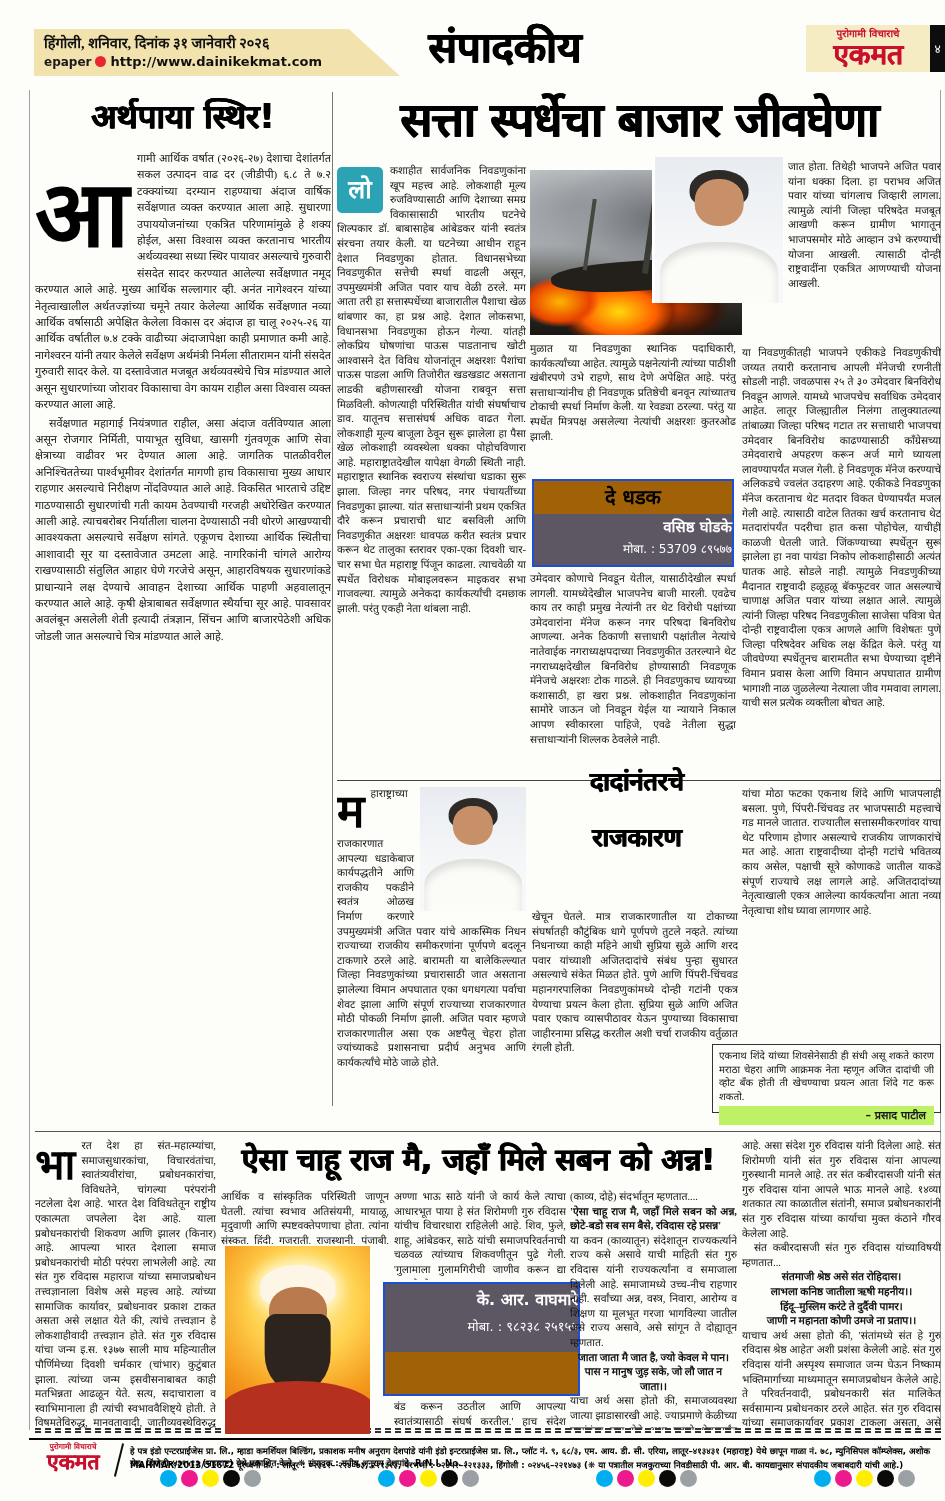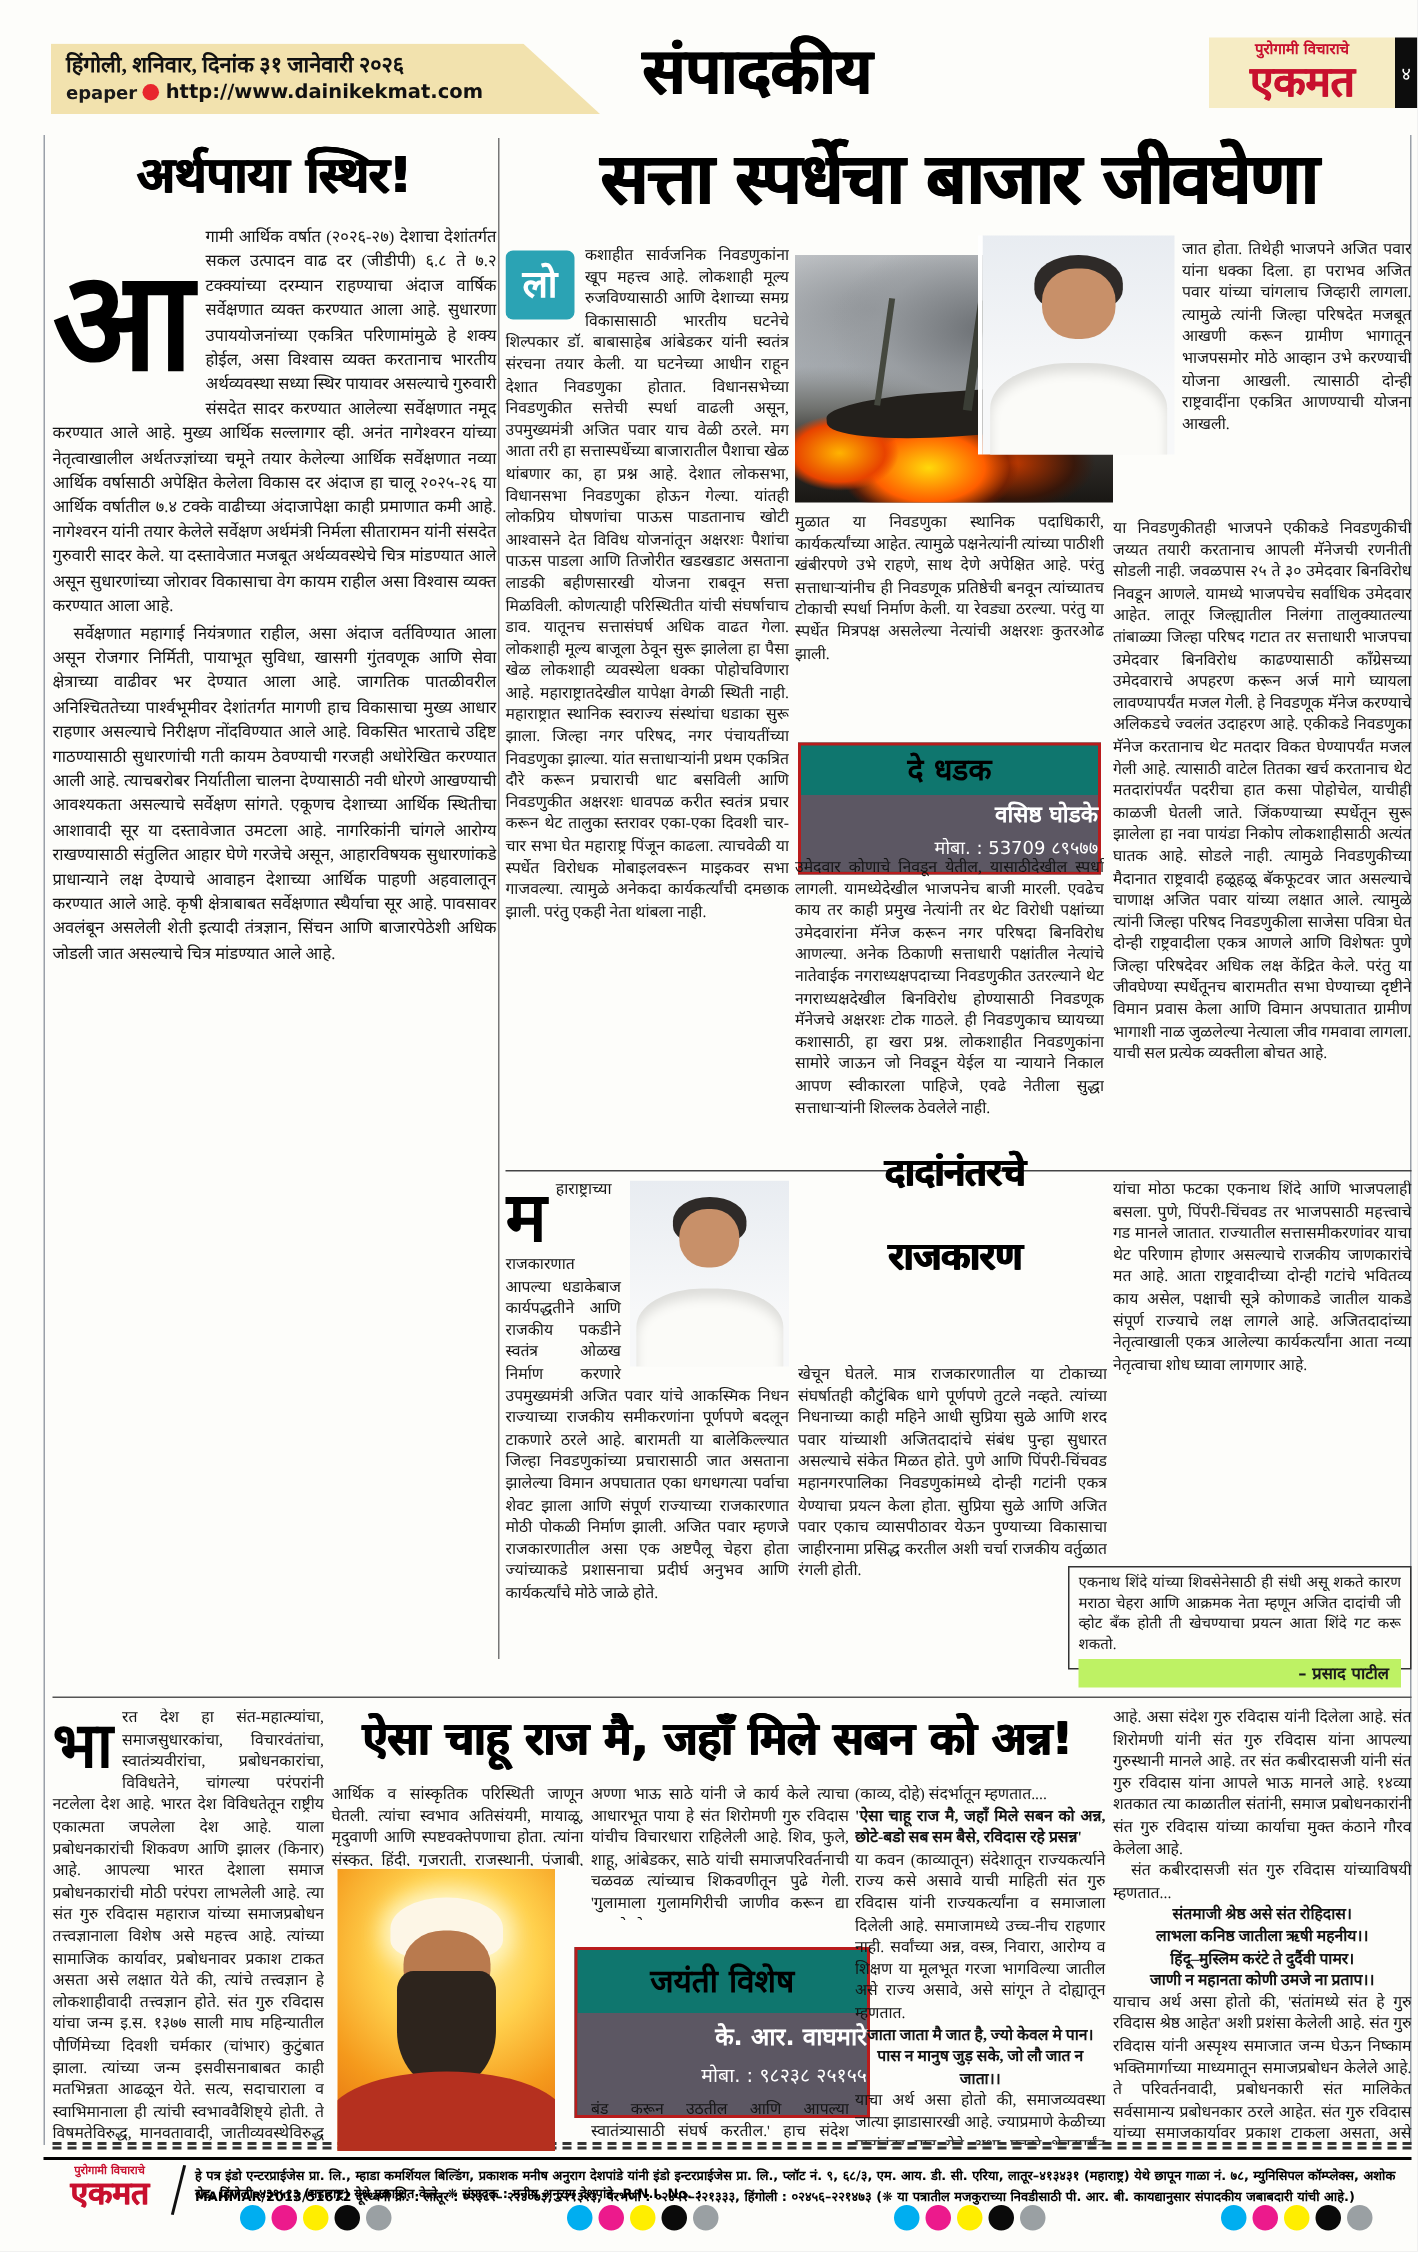--- a/index.html
+++ b/index.html
@@ -31,21 +31,21 @@
   .lead-head{position:absolute;left:338px;top:88px;width:603px;height:64px;font-size:47px;line-height:64px;letter-spacing:-1px;}
   .sec-head{position:absolute;left:534px;top:754px;width:206px;height:118px;font-size:25px;line-height:56px;}
   .feat-head{position:absolute;left:218px;top:1132px;width:521px;height:56px;font-size:30px;line-height:56px;white-space:nowrap;}
   
   .dc-aa{float:left;font-size:92px;line-height:110px;font-weight:900;margin:10px 8px 0 0;color:#000;}
   .dc-lo{float:left;width:46px;height:46px;background:#2ba3b4;color:#fff;font-size:25px;line-height:46px;
          text-align:center;font-weight:900;border-radius:5px;margin:3px 7px 2px 0;font-family:"DejaVu Sans",sans-serif;}
   .dc-ma{float:left;font-size:46px;line-height:50px;font-weight:900;margin:0 6px 0 0;color:#000;}
   .dc-bha{float:left;font-size:42px;line-height:48px;font-weight:900;margin:2px 6px 0 0;color:#000;}
   
-  .abox{position:absolute;border:2px solid #b91c1c;background:#0f766e;box-sizing:border-box;margin-top:16px;}
+  .abox{position:absolute;border:2px solid #1d4ed8;background:#a16207;box-sizing:border-box;}
   .abox-title{font-weight:900;text-align:center;color:#000;font-family:"DejaVu Sans",sans-serif;}
   .abox-band{background:#5c5763;color:#fff;text-align:right;}
   
   .crash{position:absolute;left:530px;top:170px;width:212px;height:165px;z-index:1;
     background:
      radial-gradient(ellipse 55px 35px at 14% 80%, #ffb300, #e84300 55%, rgba(90,20,0,.0) 72%),
      radial-gradient(ellipse 75px 45px at 42% 86%, #ffd90a, #ff5e00 50%, rgba(120,30,0,.55) 72%, rgba(0,0,0,0) 80%),
      radial-gradient(ellipse 70px 40px at 68% 84%, #c23a00, rgba(60,20,5,.8) 60%, rgba(0,0,0,0) 80%),
      radial-gradient(ellipse 130px 80px at 60% 30%, rgba(104,108,112,.95), rgba(150,154,158,.7) 55%, rgba(0,0,0,0) 80%),
      radial-gradient(ellipse 140px 70px at 25% 22%, rgba(140,144,148,.9), rgba(0,0,0,0) 75%),
@@ -183,21 +183,20 @@
   <div class="ravidas">
     <div class="turban"></div>
     <div class="rface"></div>
     <div class="beard"></div>
     <div class="shawl"></div>
   </div>
 
   <div class="col" style="left:394px;top:1190px;width:172px;height:90px;">अण्णा भाऊ साठे यांनी जे कार्य केले त्याचा आधारभूत पाया हे संत शिरोमणी गुरु रविदास यांचीच विचारधारा राहिलेली आहे. शिव, फुले, शाहू, आंबेडकर, साठे यांची समाजपरिवर्तनाची चळवळ त्यांच्याच शिकवणीतून पुढे गेली. 'गुलामाला गुलामगिरीची जाणीव करून द्या म्हणजे तो</div>
 
   <div class="abox" style="left:383px;top:1282px;width:197px;height:114px;">
-    <div class="abox-title" style="font-size:21px;line-height:42px;">जयंती विशेष</div>
     <div class="abox-band" style="height:68px;">
       <div style="font-size:16px;line-height:32px;font-weight:700;">के. आर. वाघमारे</div>
       <div style="font-size:13px;line-height:22px;">मोबा. : ९८२३८ २५१५५</div>
     </div>
   </div>
 
   <div class="col" style="left:394px;top:1400px;width:172px;height:28px;">बंड करून उठतील आणि आपल्या स्वातंत्र्यासाठी संघर्ष करतील.' हाच संदेश १४व्या शतकात संत गुरु रविदास यांनी गुलामगिरीच्या विरोधात दिला होता. संत गुरु रविदास यांना १४ व्या शतकातसुद्धा लोकशाहीच अभिप्रेत होती.</div>
 
   <div class="col" style="left:570px;top:1190px;width:167px;height:240px;">
     <div>(काव्य, दोहे) संदर्भातून म्हणतात....</div>

